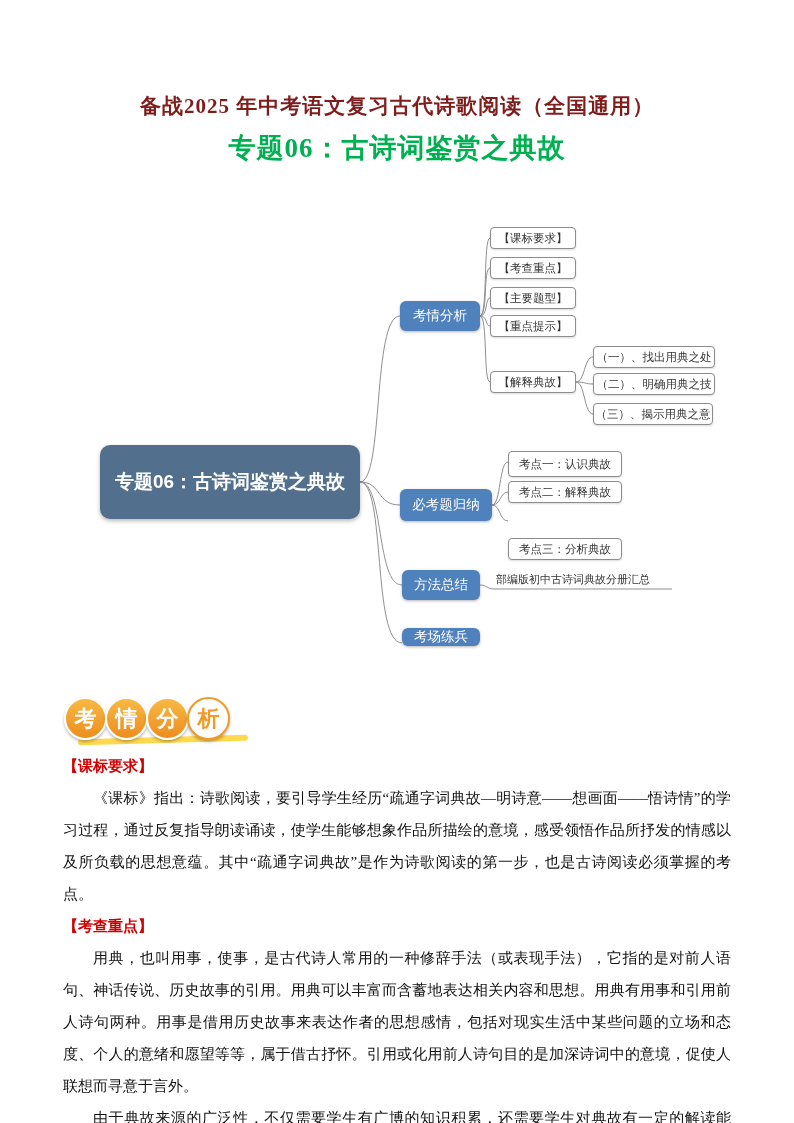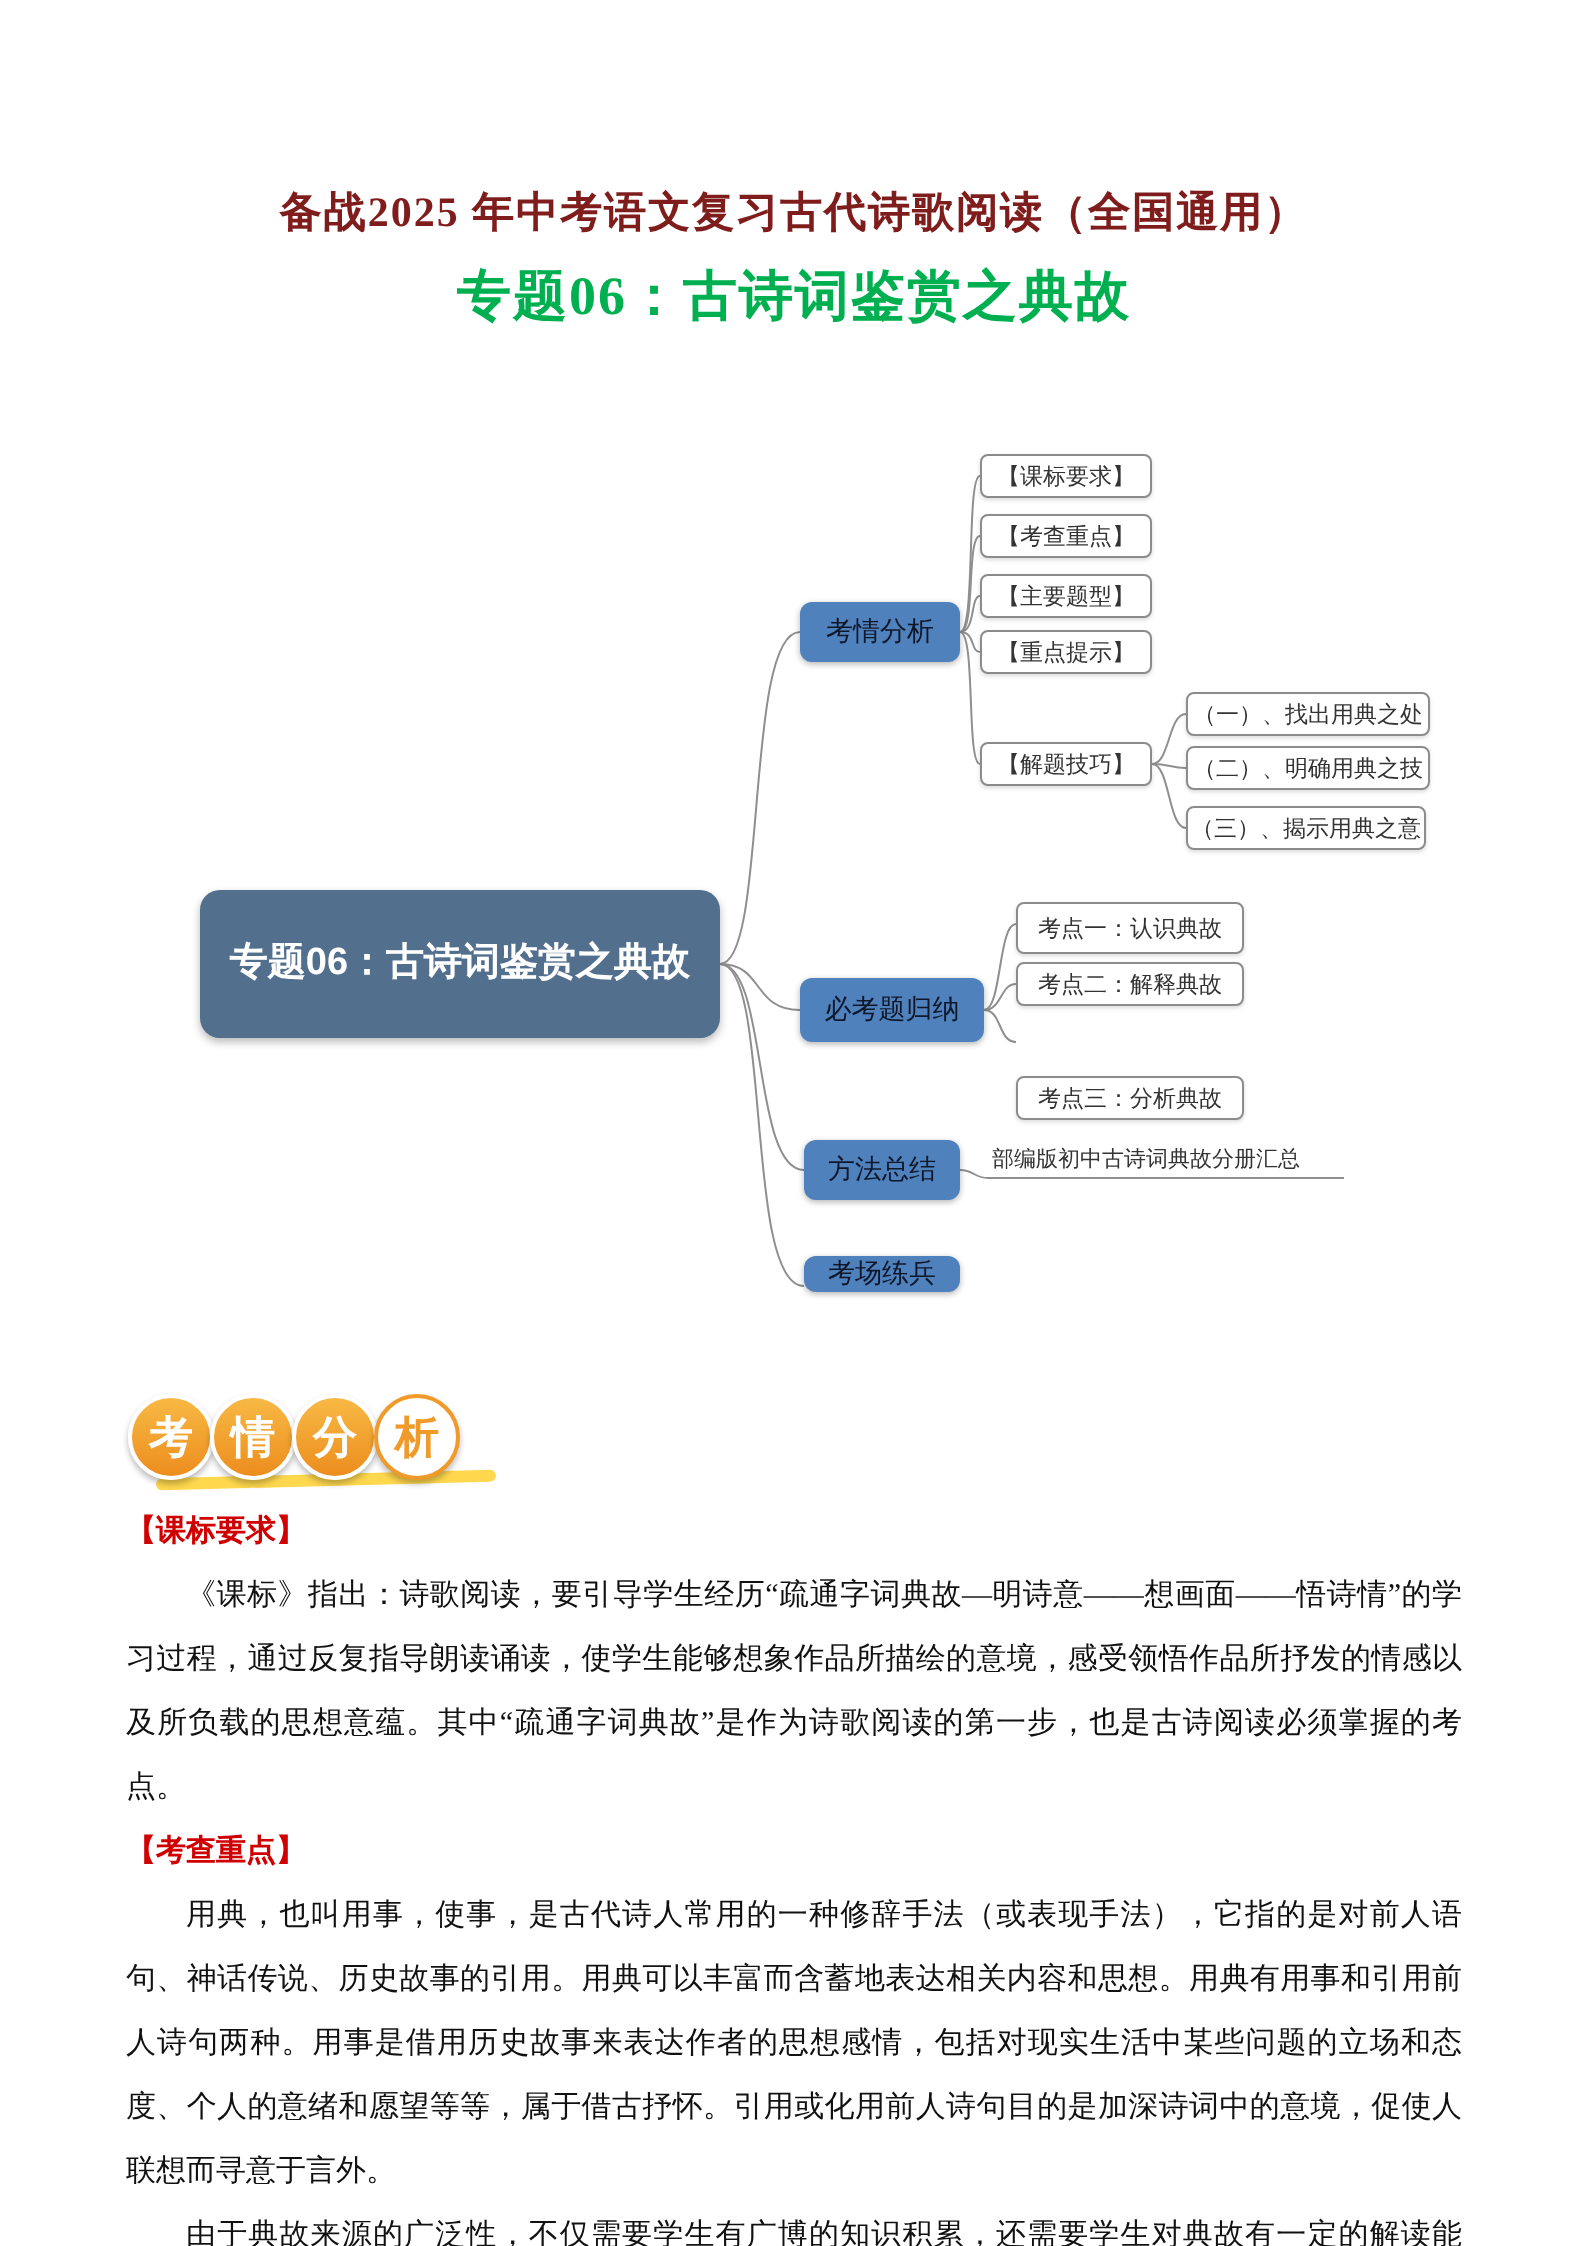--- a/index.html
+++ b/index.html
@@ -23,21 +23,21 @@
   }
 
   .node-root {
     position:absolute; left:100px; top:445px; width:260px; height:74px;
     background:#52708e; color:#ffffff; border-radius:10px;
     display:flex; align-items:center; justify-content:center; text-align:center;
     font-size:19px; font-weight:bold; line-height:1.55; padding:0 10px;
     box-shadow:0 2px 4px rgba(0,0,0,.28); z-index:1;
   }
   .node-branch {
-    position:absolute; background:#4f81bd; color:#0f172a; border-radius:6px;
+    position:absolute; background:#4f81bd; color:#ffffff; border-radius:6px;
     display:flex; align-items:center; justify-content:center;
     font-size:13.5px; box-shadow:0 1px 3px rgba(0,0,0,.3); z-index:1;
   }
   .b-kaoqing  { left:400px; top:301px; width:80px; height:30px; }
   .b-bikao    { left:400px; top:489px; width:92px; height:32px; }
   .b-fangfa   { left:402px; top:570px; width:78px; height:30px;text-align:right; }
   .b-kaochang { left:402px; top:628px; width:78px; height:18px; }
 
   .leaf {
     position:absolute; background:#ffffff; border:1px solid #8c8c8c; border-radius:4px;
@@ -122,21 +122,21 @@
 
   <div class="node-branch b-kaoqing">考情分析</div>
   <div class="node-branch b-bikao">必考题归纳</div>
   <div class="node-branch b-fangfa">方法总结</div>
   <div class="node-branch b-kaochang">考场练兵</div>
 
   <div class="leaf lf-1">【课标要求】</div>
   <div class="leaf lf-2">【考查重点】</div>
   <div class="leaf lf-3">【主要题型】</div>
   <div class="leaf lf-4">【重点提示】</div>
-  <div class="leaf lf-5">【解题技巧】</div>
+  <div class="leaf lf-5">【解释典故】</div>
 
   <div class="leaf sub-1">（一）、找出用典之处</div>
   <div class="leaf sub-2">（二）、明确用典之技</div>
   <div class="leaf sub-3">（三）、揭示用典之意</div>
 
   <div class="leaf kd-1">考点一：认识典故</div>
   <div class="leaf kd-2">考点二：解释典故</div>
   <div class="leaf kd-3">考点三：分析典故</div>
 
   <div class="leaf-plain">部编版初中古诗词典故分册汇总</div>

